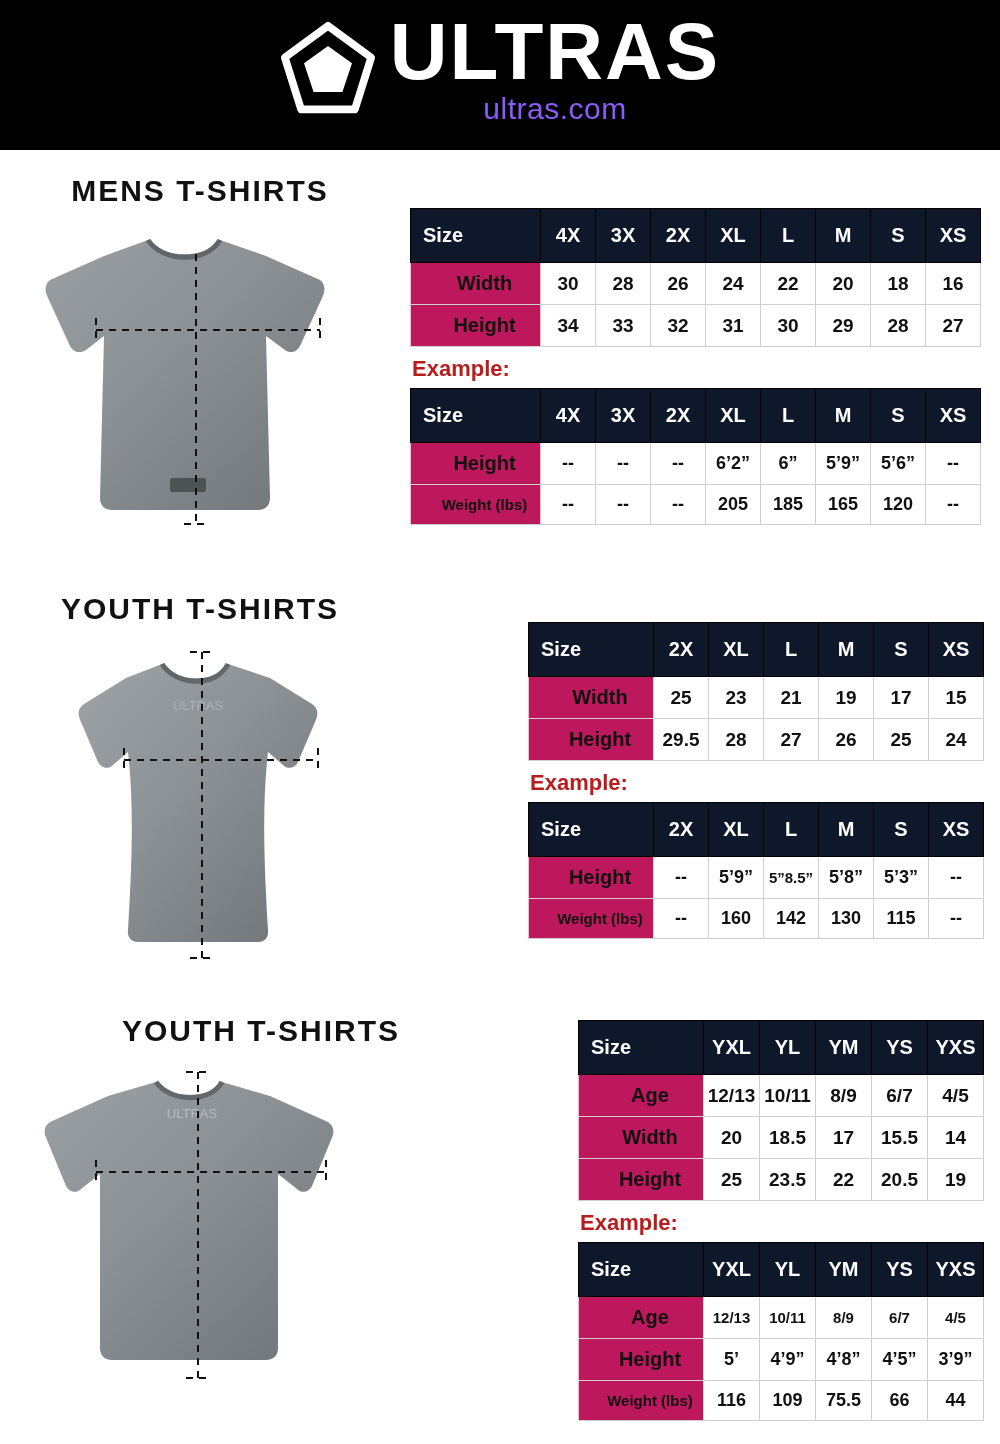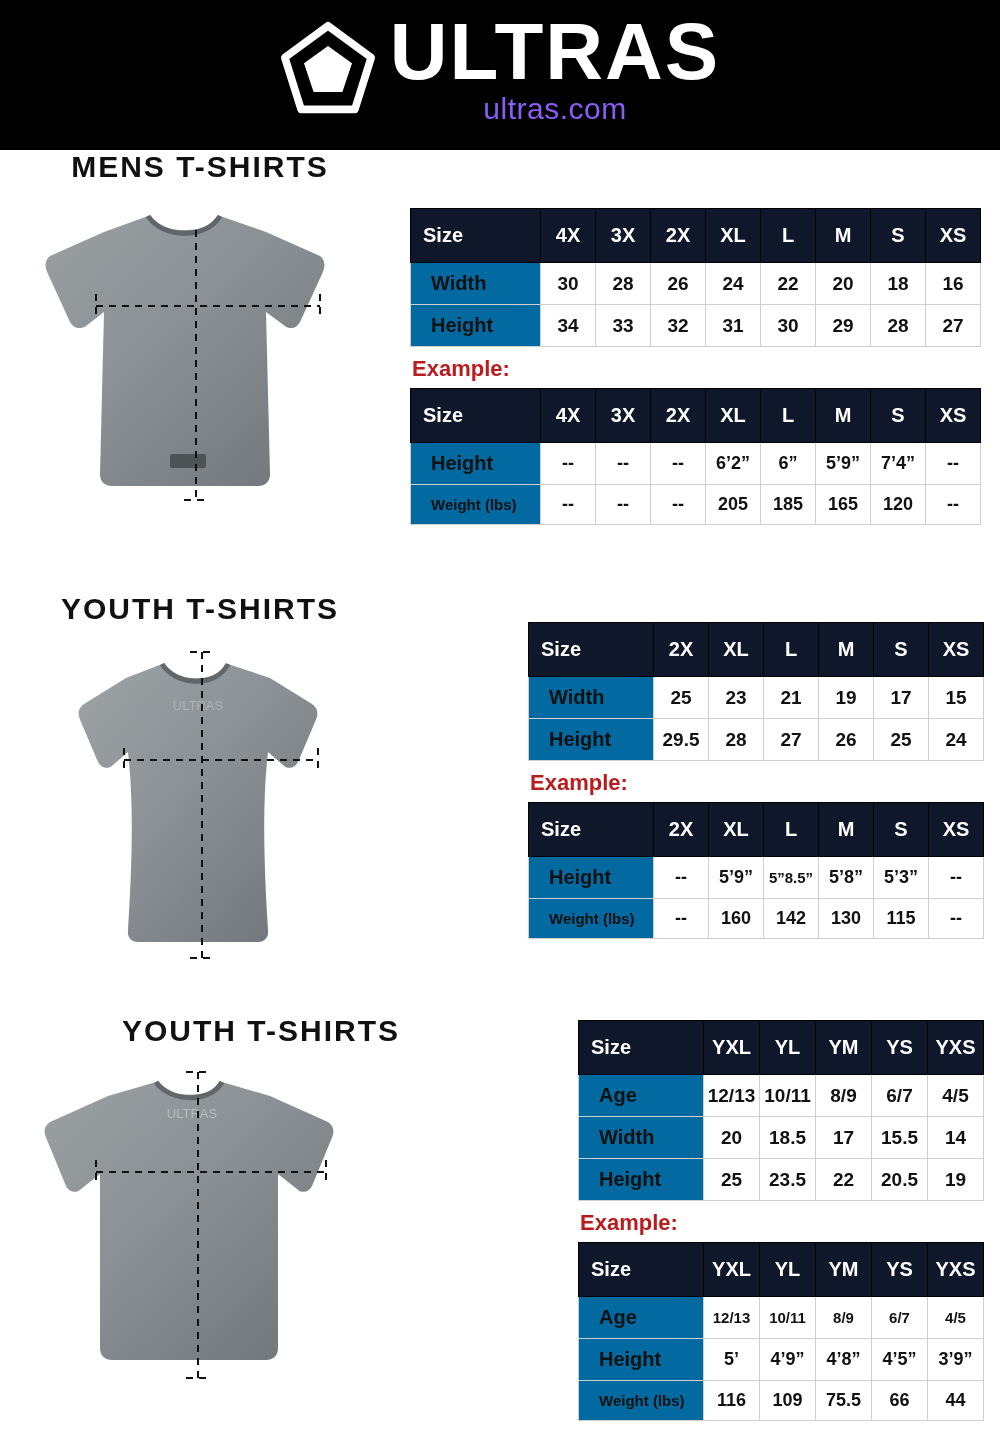--- a/index.html
+++ b/index.html
@@ -112,23 +112,23 @@
     font-family: "Liberation Sans", sans-serif;
   }
   .sizetable thead th {
     background: #0f172a;
     color: #fff;
     border: 1px solid #000;
     font-size: 20px;
     padding: 15px 2px;
   }
   .sizetable tbody th {
-    text-align: left;
+    text-align: center;
     padding-left: 20px;
-    background: #0369a1;
+    background: #be185d;
     font-size: 20px;
   }
   .sizetable thead th.rowlabel { text-align: left; padding-left: 12px; }
   .small-label { font-size: 15px; line-height: 1.05; display:block; }
   .example-label {
     font-size: 22px;
     font-weight: bold;
     color: #b91c1c;
     margin: 9px 0 6px 2px;
     font-family: Liberation Sans, sans-serif;
@@ -151,21 +151,21 @@
       </span>
       <span class="brand-text">
         <span class="brand-name">ULTRAS</span>
         <span class="brand-domain">ultras.com</span>
       </span>
     </div>
   </div>
 
   <div class="section sec-mens">
     <div class="shirt-col">
-      <div class="section-title" style="">MENS  T-SHIRTS</div>
+      <div class="section-title" style="margin-top:24px;">MENS  T-SHIRTS</div>
       <div class="shirt-art" style="width:360px;height:330px;margin-top:10px;">
         <svg class="shirt-svg" width="360" height="330" viewBox="0 0 360 330" aria-hidden="true">
           <defs>
             <linearGradient id="gm" x1="0" y1="0" x2="1" y2="1">
               <stop offset="0%" stop-color="#9a9fa2"></stop>
               <stop offset="45%" stop-color="#8a9093"></stop>
               <stop offset="100%" stop-color="#6e7477"></stop>
             </linearGradient>
           </defs>
           <path d="M128 22 C140 40 186 42 200 22 L246 38 L300 62 C305 66 306 72 302 80 L280 128 C277 134 270 136 265 132 L246 118 L250 280 C250 288 245 292 238 292 L92 292 C85 292 80 288 80 280 L84 118 L66 132 C60 136 53 134 50 128 L28 80 C24 72 25 66 30 62 L84 38 Z" fill="url(#gm)"></path>
@@ -250,21 +250,21 @@
         </thead>
         <tbody>
           <tr>
             <th>Height</th>
             <td>--</td>
             <td>--</td>
             <td>--</td>
             <td>6’2”</td>
             <td>6”</td>
             <td>5’9”</td>
-            <td>7’4”</td>
+            <td>5’6”</td>
             <td>--</td>
           </tr>
           <tr>
             <th>
                 <span class="small-label">Weight (lbs)</span>
               </th>
             <td>--</td>
             <td>--</td>
             <td>--</td>
             <td>205</td>

